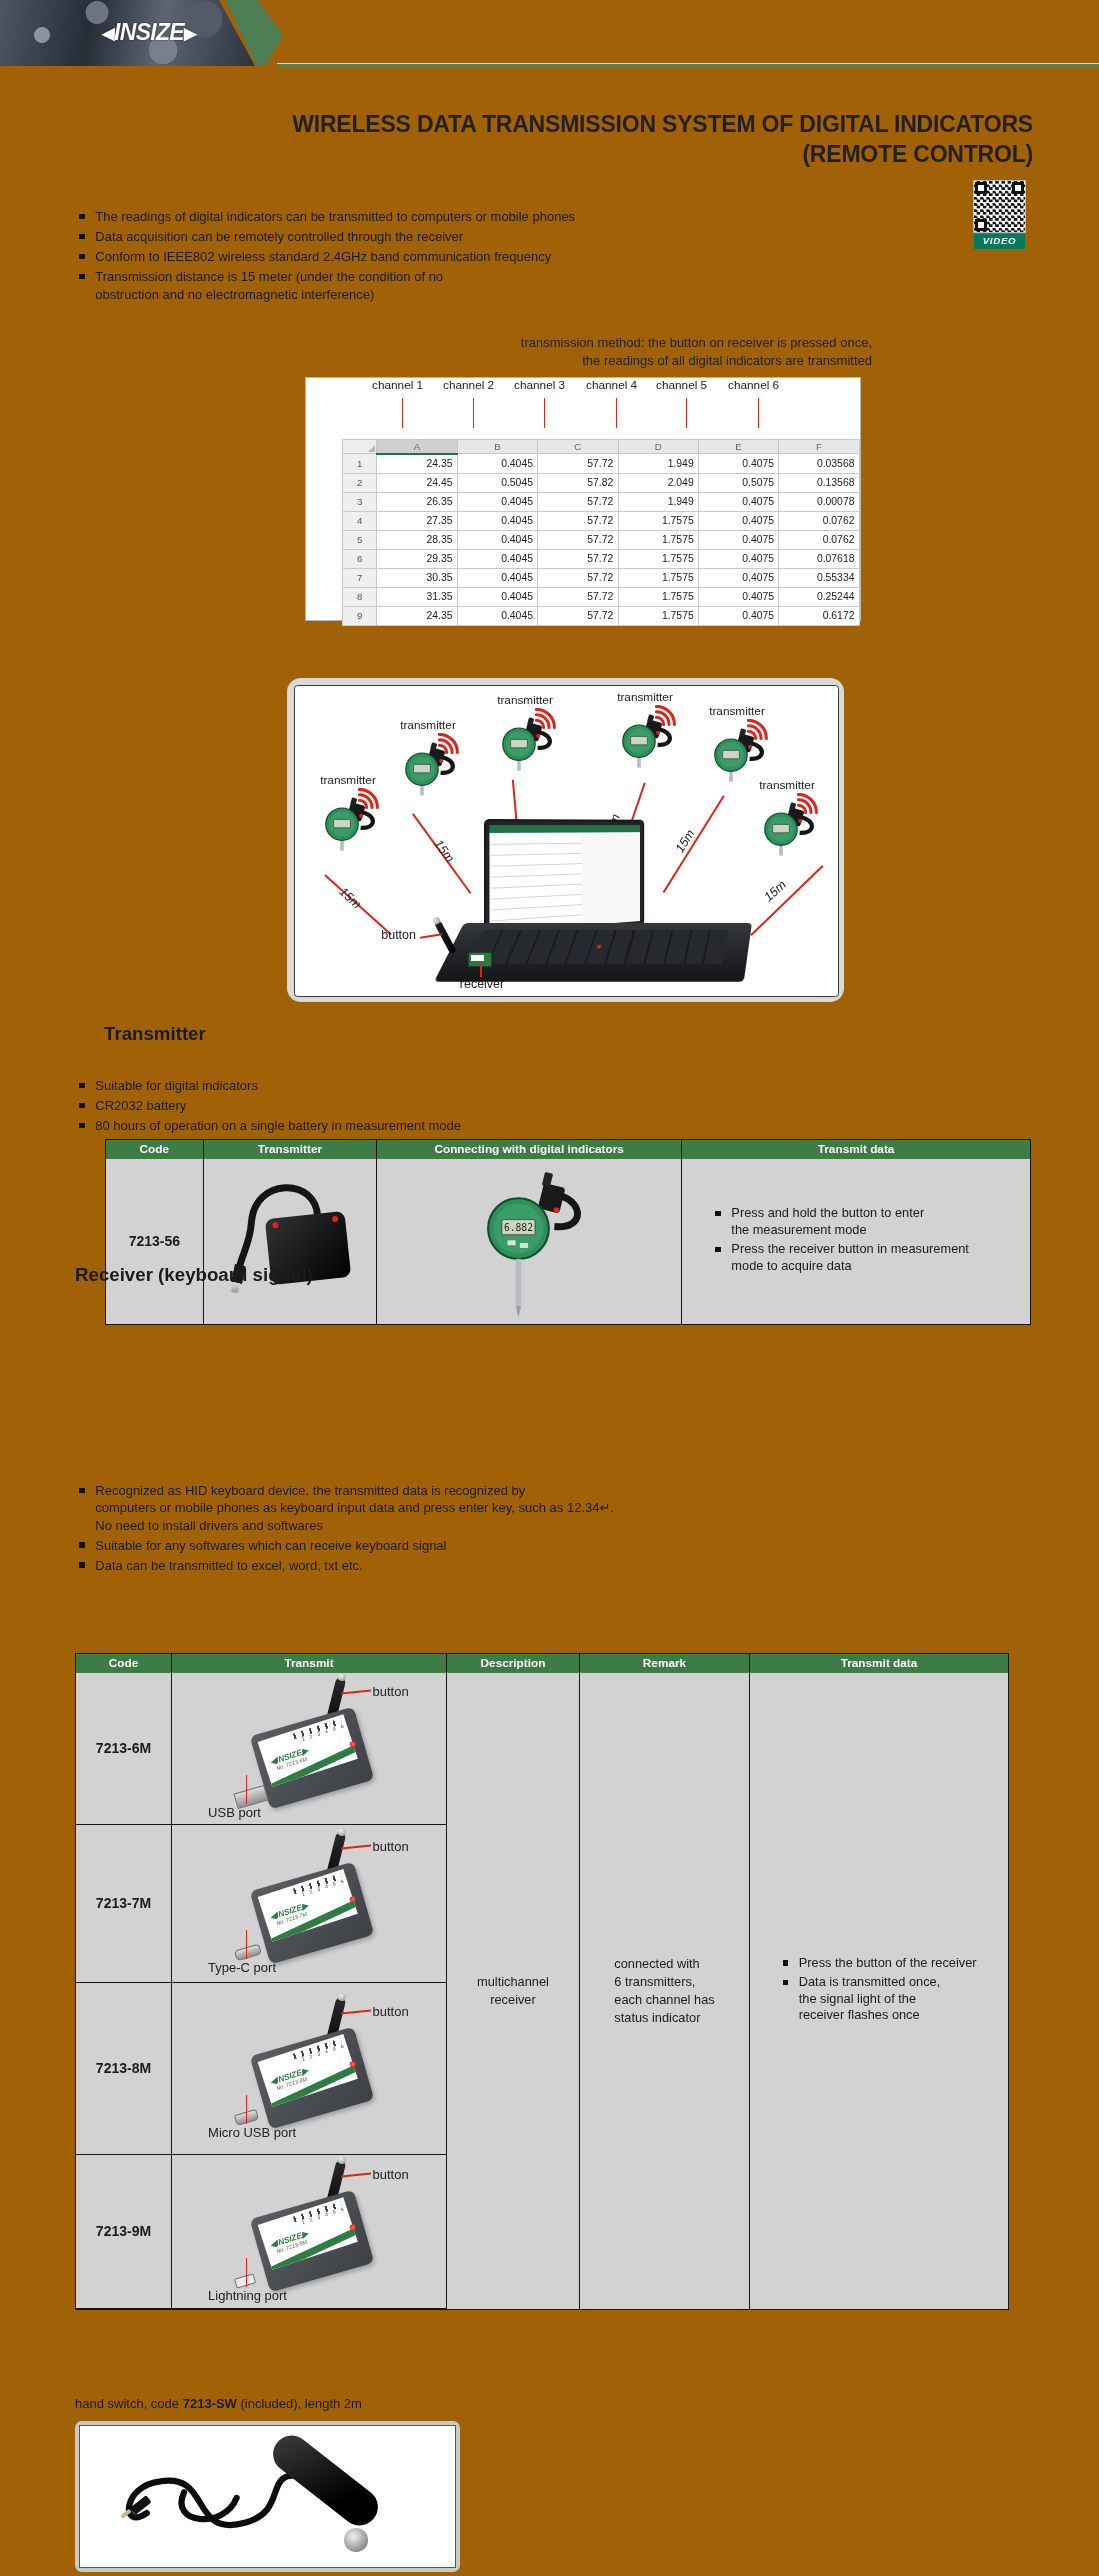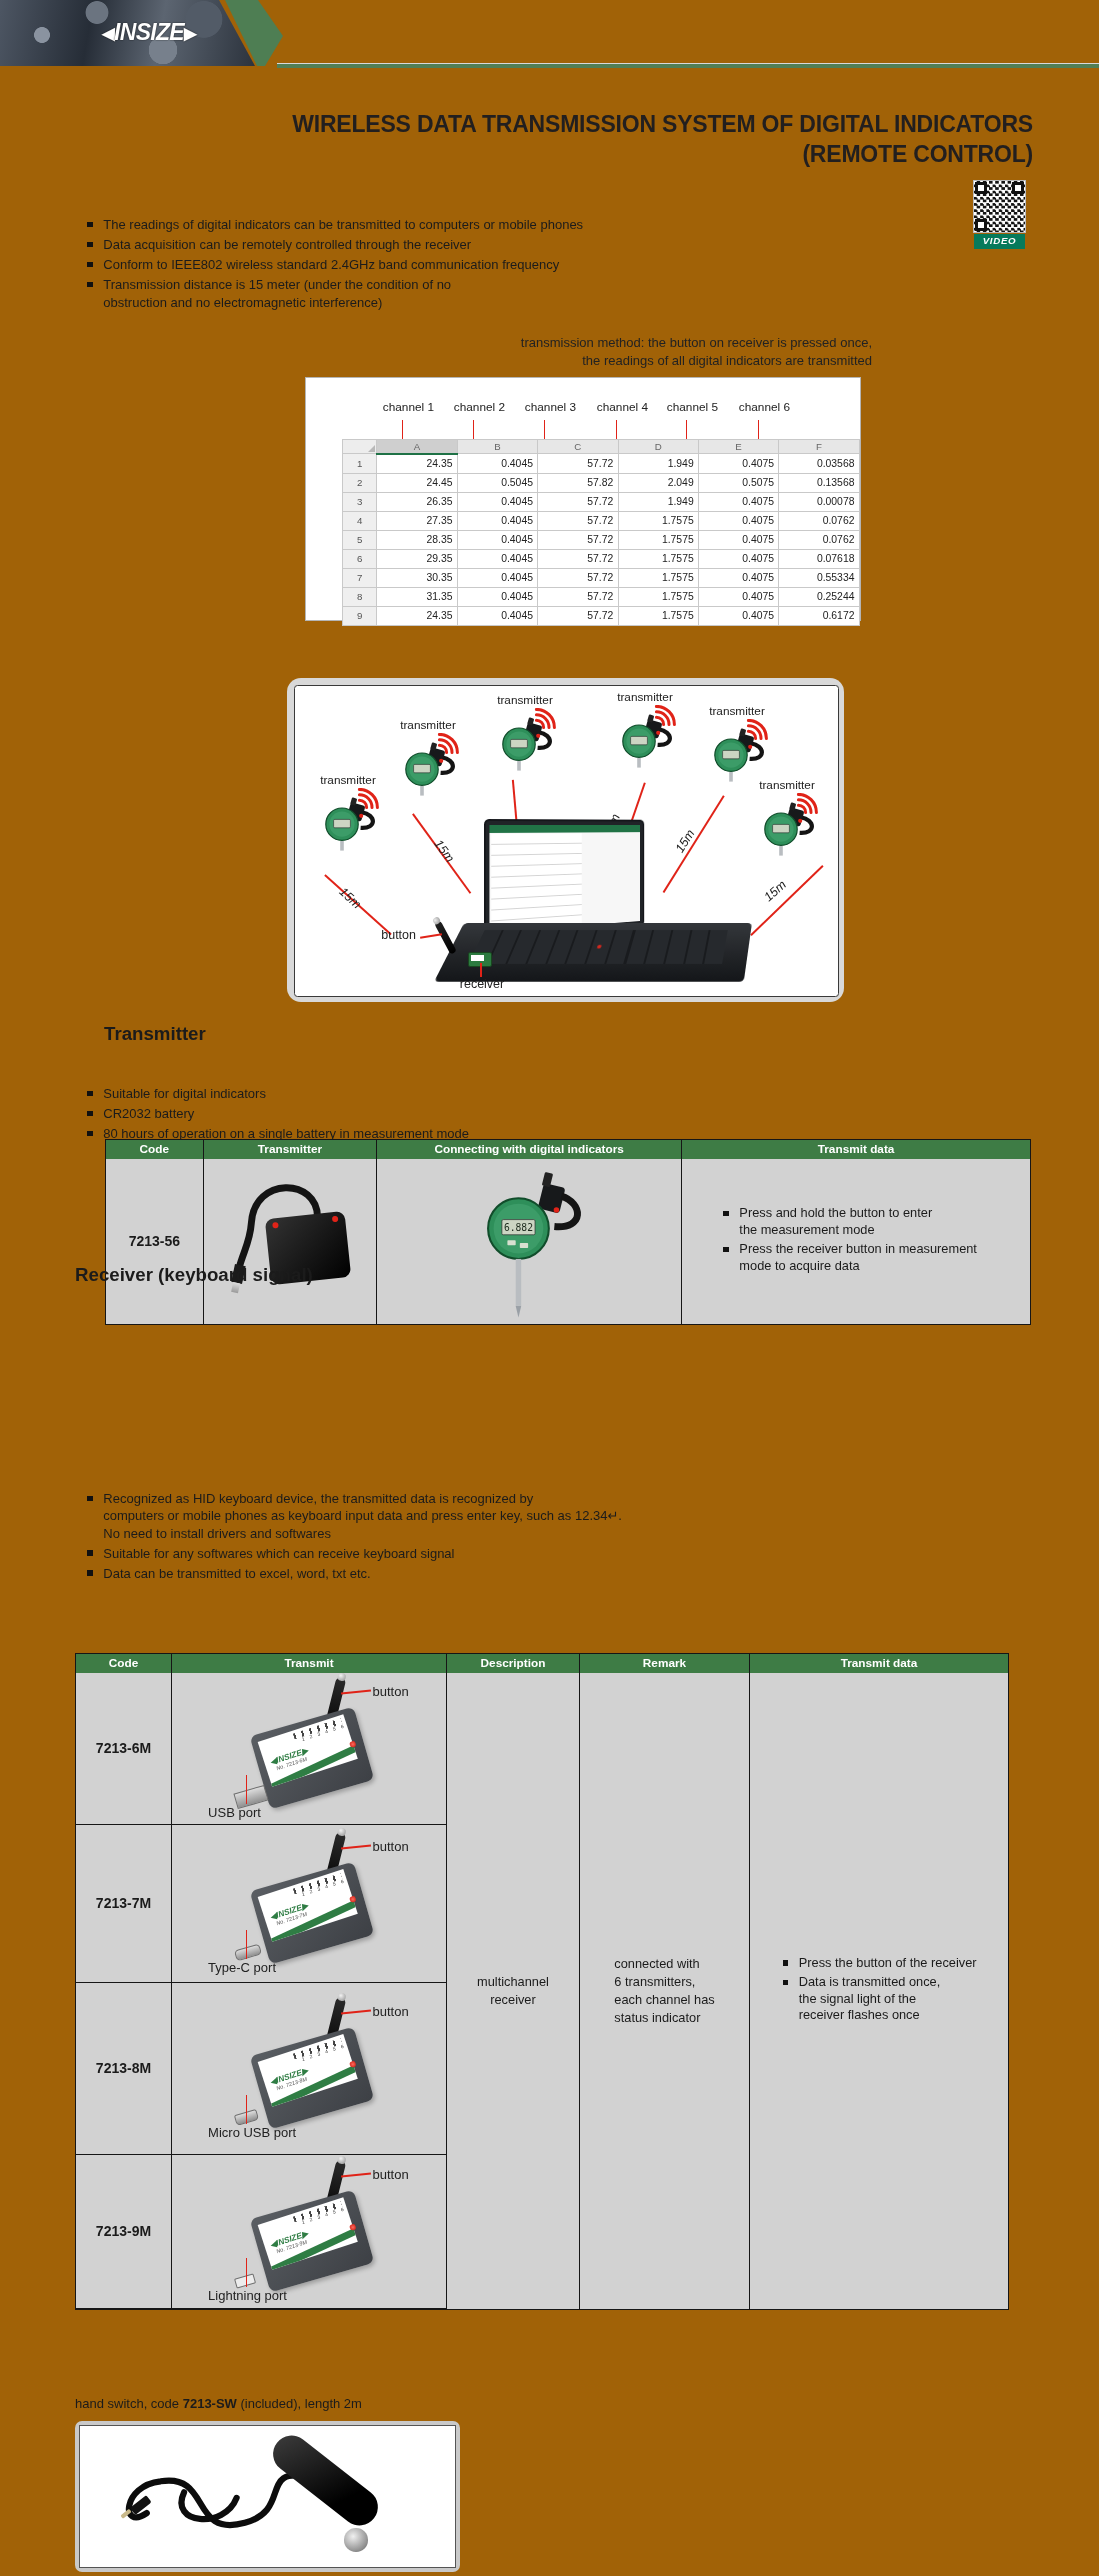--- a/index.html
+++ b/index.html
@@ -18,39 +18,39 @@
   .logo{position:absolute;left:102px;top:18.7px;font-size:23px;font-weight:900;font-style:italic;
         color:#fff;white-space:nowrap;text-shadow:0 0 1.4px #000;letter-spacing:-0.7px}
   .logo .ar{font-size:16.6px;font-style:normal;vertical-align:1.4px}
   .hdr-chevron{position:absolute;left:225px;top:0;width:64px;height:66px;background:#4e7e53;
     clip-path:polygon(0 0,33px 0,58px 36px,40px 66px,32px 66px)}
   .hrule{position:absolute;left:277px;top:63px;width:822px;height:3.5px;background:#527f55;border-top:0.7px solid #d9d9d9}
   
   .title{position:absolute;right:66px;top:109px;width:831px;text-align:right;
          font-size:23px;font-weight:700;line-height:30px;color:#221f1f;letter-spacing:-0.2px}
   
-  .blist{list-style:none;margin:8px;padding:0}
+  .blist{list-style:none;margin:0;padding:0}
   .blist li{position:relative;padding-left:17.3px;font-size:13px;line-height:17.3px;margin-bottom:2.8px;color:#1b1b1b}
   .blist li::before{content:"";position:absolute;left:1.4px;top:5.5px;width:5.5px;height:5.5px;background:#111}
   .pre{white-space:pre-line}
   .intro{position:absolute;left:78px;top:208px;width:692px}
   
   .qr-wrap{position:absolute;left:974px;top:181px;width:53px}
   .qr{position:relative;width:51px;height:51px;
       background:repeating-conic-gradient(#141414 0% 25%,#fff 0% 50%) 0 0/6.2px 6.2px;outline:0.7px solid #bbb}
   .qr .f{position:absolute;width:6.2px;height:6.2px;background:#fff;border:3.5px solid #111}
   .qr .f1{left:0.7px;top:0.7px}.qr .f2{right:0.7px;top:0.7px}.qr .f3{left:0.7px;bottom:0.7px}
   .video-badge{margin-top:2.1px;width:51px;height:14.5px;background:#067a5b;color:#fff;
       font-size:9.7px;font-weight:700;font-style:italic;text-align:center;line-height:14.5px;letter-spacing:0.7px}
   
   .caption{position:absolute;left:263px;top:334px;width:609px;text-align:right;
            font-size:13px;line-height:18px;color:#222}
   .fig1{position:absolute;left:305px;top:377px;width:554px;height:242px;background:#fff;border:1.4px solid #b5b5b5}
   .ch-row{position:absolute;left:0;top:0;width:100%;height:100%}
-  .ch{position:absolute;top:22px;width:62px;text-align:right;font-size:11.8px;color:#222}
+  .ch{position:absolute;top:0;width:62px;text-align:left;font-size:11.8px;color:#222}
   .ch .ch-line{position:absolute;left:30px;top:20px;width:1.4px;height:30px;background:#e02318}
   .ch:nth-child(1){left:66px}.ch:nth-child(2){left:137px}.ch:nth-child(3){left:208px}
   .ch:nth-child(4){left:280px}.ch:nth-child(5){left:350px}.ch:nth-child(6){left:422px}
   table.sheet{position:absolute;left:36px;top:61px;border-collapse:collapse;table-layout:fixed}
   table.sheet th,table.sheet td{border:0.7px solid #c9c9c9;padding:0 4.2px;font-weight:400}
   table.sheet thead th{height:12.5px;background:#e7e7e7;color:#666;font-size:9.7px;text-align:center;padding:0}
   table.sheet thead th.corner{width:25px;position:relative;background:#ededed}
   table.sheet thead th.corner::after{content:"";position:absolute;right:1.4px;bottom:1.4px;
       border-style:solid;border-width:0 0 7.6px 7.6px;border-color:transparent transparent #b9b9b9 transparent}
   table.sheet thead th.colA{background:#cfcfcf;border-bottom:2.1px solid #1e7145}

